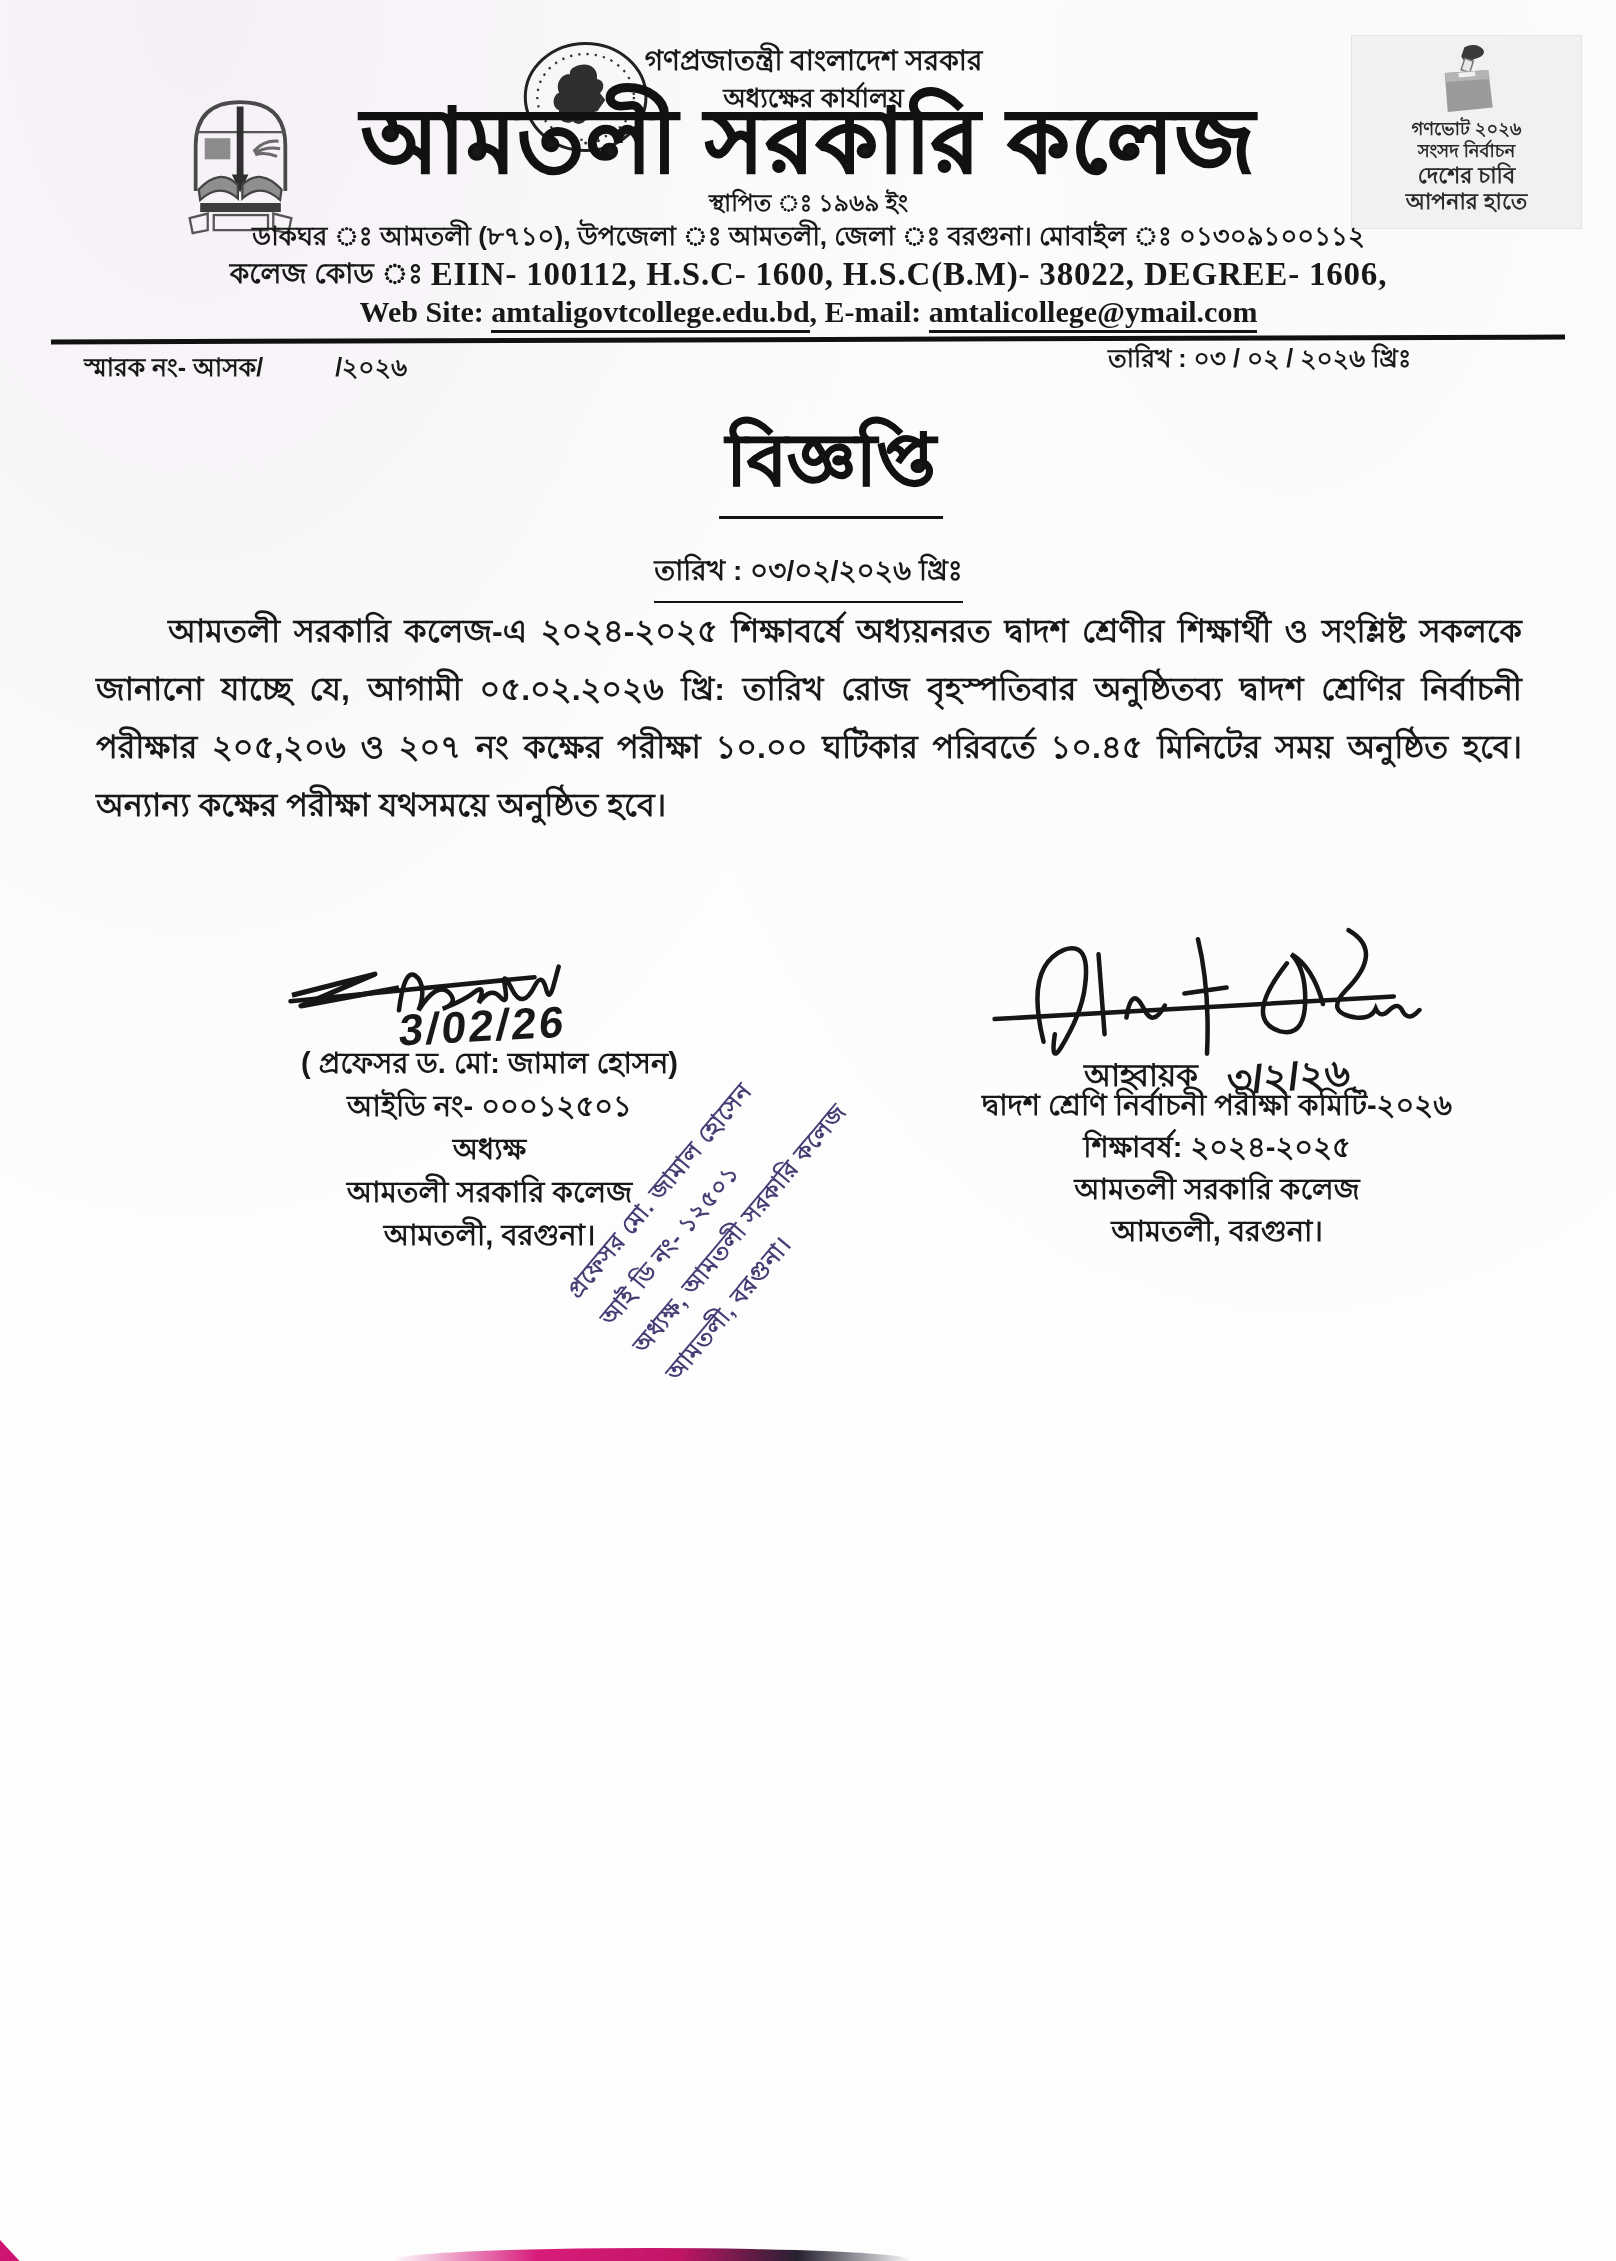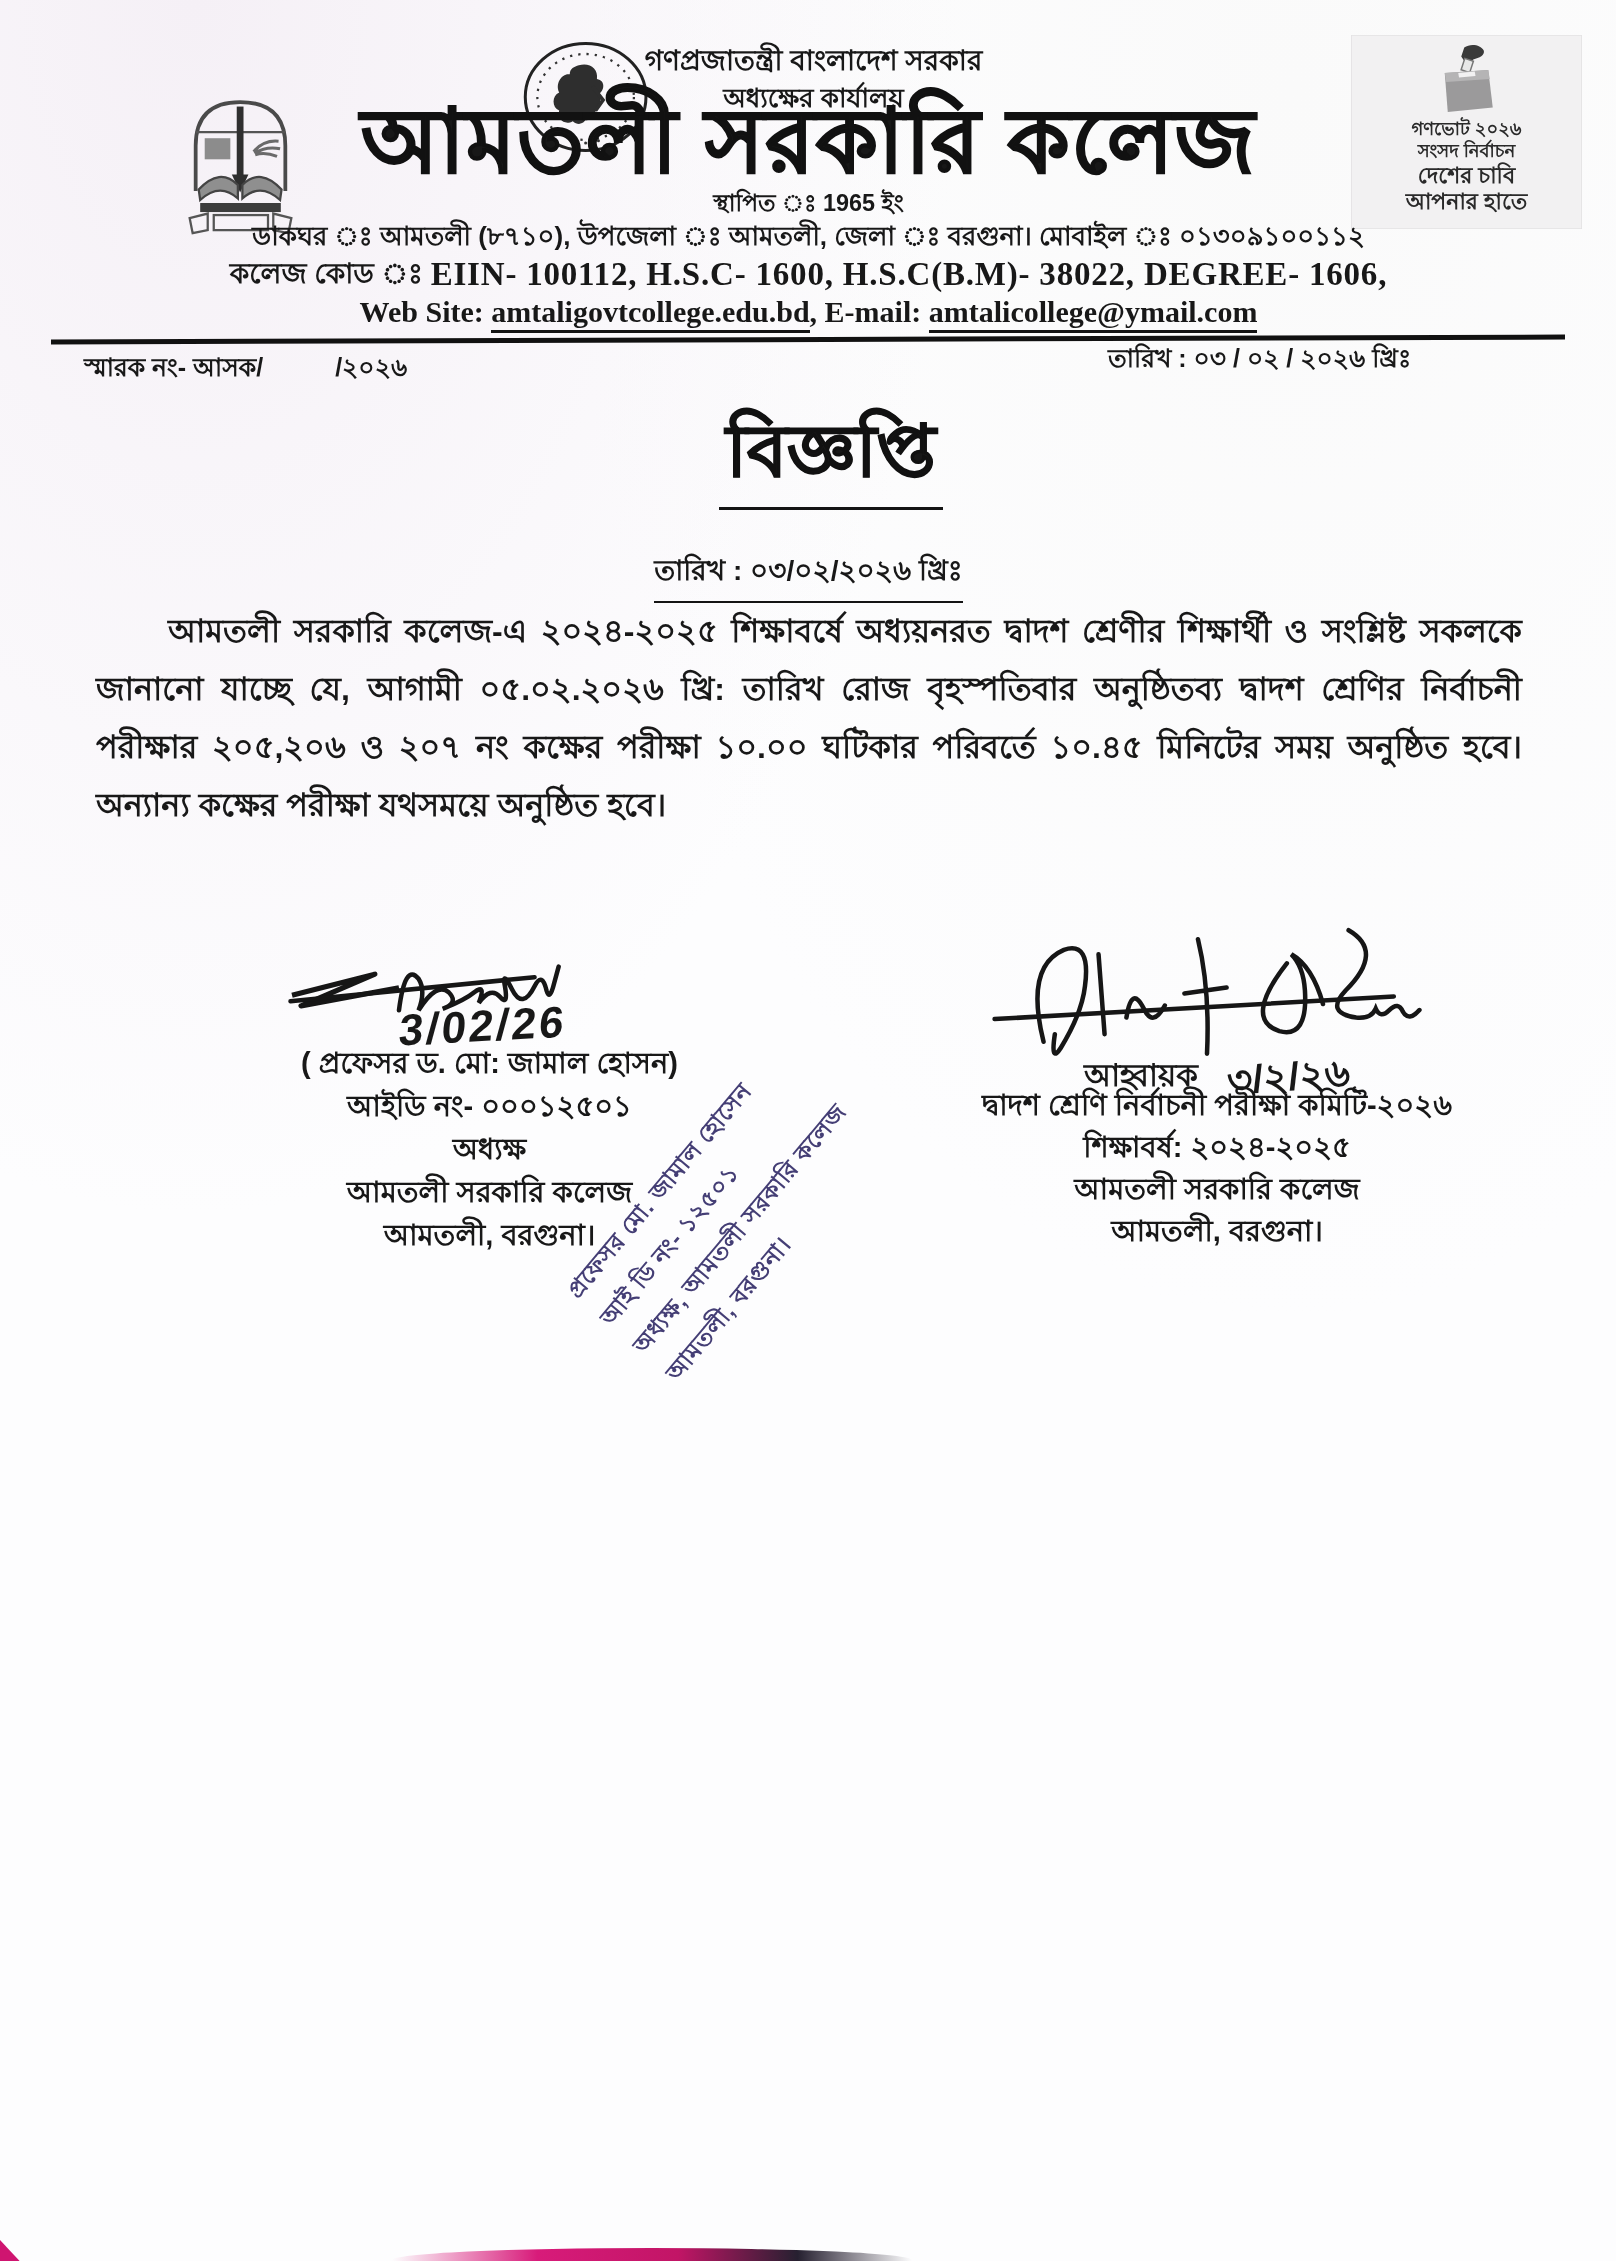--- a/index.html
+++ b/index.html
@@ -29,21 +29,21 @@
   .code-line .val{font-family:"Liberation Serif", serif;font-weight:700;letter-spacing:0.8px;margin-top:36px;}
   .web-line{top:295px;font-size:30px;font-weight:700;font-family:"Liberation Serif", serif;}
   .web-line .ul{border-bottom:3px solid #141414;padding-bottom:2.3px;}
 
   .rule{top:337px;left:51px;width:1514px;height:4.5px;background:#111;transform:rotate(-0.18deg);}
 
   .memo-ref{top:348px;left:84px;font-size:25px;font-weight:700;}
   .memo-ref .gap{display:inline-block;width:72px;}
   .memo-date{top:339px;left:1108px;width:422px;font-size:25px;font-weight:700;text-align:left;}
 
-  .notice-title-wrap{top:410px;padding-left:45px;}
+  .notice-title-wrap{top:419px;padding-left:45px;}
   .notice-title{display:inline-block;font-size:72px;font-weight:800;line-height:83px;
     border-bottom:3.8px solid #141414;padding:0 7.5px 13.6px 7.5px;-webkit-text-stroke:1.1px #111;}
   .notice-date-wrap{top:549px;}
   .notice-date{display:inline-block;font-size:28px;font-weight:700;border-bottom:2.3px solid #141414;padding-bottom:4.5px;}
 
   .body-par{top:602px;left:96px;width:1426px;font-size:32px;line-height:58px;
     text-align:justify;text-indent:72px;font-weight:600;}
 
   .sig-left-svg{top:941px;left:286px;}
   .sig-left-date{top:1001px;left:399px;font-size:44px;font-weight:600;
@@ -122,21 +122,21 @@
       <path d="M22,128 Q50,98 74,122 L74,140 Q50,118 24,142 Z" fill="#8f8f8f" stroke="#444" stroke-width="3"></path>
       <path d="M132,128 Q104,98 80,122 L80,140 Q104,118 130,142 Z" fill="#8f8f8f" stroke="#444" stroke-width="3"></path>
       <rect x="24" y="146" width="107" height="12" fill="#3d3d3d"></rect>
       <path d="M10,166 L34,160 L34,182 L14,186 Z" fill="none" stroke="#555" stroke-width="3"></path>
       <path d="M145,166 L121,160 L121,182 L141,186 Z" fill="none" stroke="#555" stroke-width="3"></path>
       <rect x="42" y="162" width="72" height="20" fill="none" stroke="#555" stroke-width="3"></rect>
     </svg>
   </div>
 
   <div class="abs ctr college-title">আমতলী সরকারি কলেজ</div>
-  <div class="abs ctr established">স্থাপিত ঃ 1965 ইং</div>
+  <div class="abs ctr established">স্থাপিত ঃ ১৯৬৯ ইং</div>
   <div class="abs ctr address-line">ডাকঘর ঃ আমতলী (৮৭১০), উপজেলা ঃ আমতলী, জেলা ঃ বরগুনা। মোবাইল ঃ ০১৩০৯১০০১১২</div>
   <div class="abs ctr code-line">
     <span class="lbl">কলেজ কোড ঃ </span><span class="val">EIIN- 100112, H.S.C- 1600, H.S.C(B.M)- 38022, DEGREE- 1606,</span>
   </div>
   <div class="abs ctr web-line">
     <span>Web Site: </span><span class="ul">amtaligovtcollege.edu.bd</span><span>, E-mail: </span><span class="ul">amtalicollege@ymail.com</span>
   </div>
 
   <div class="abs rule"></div>
 

